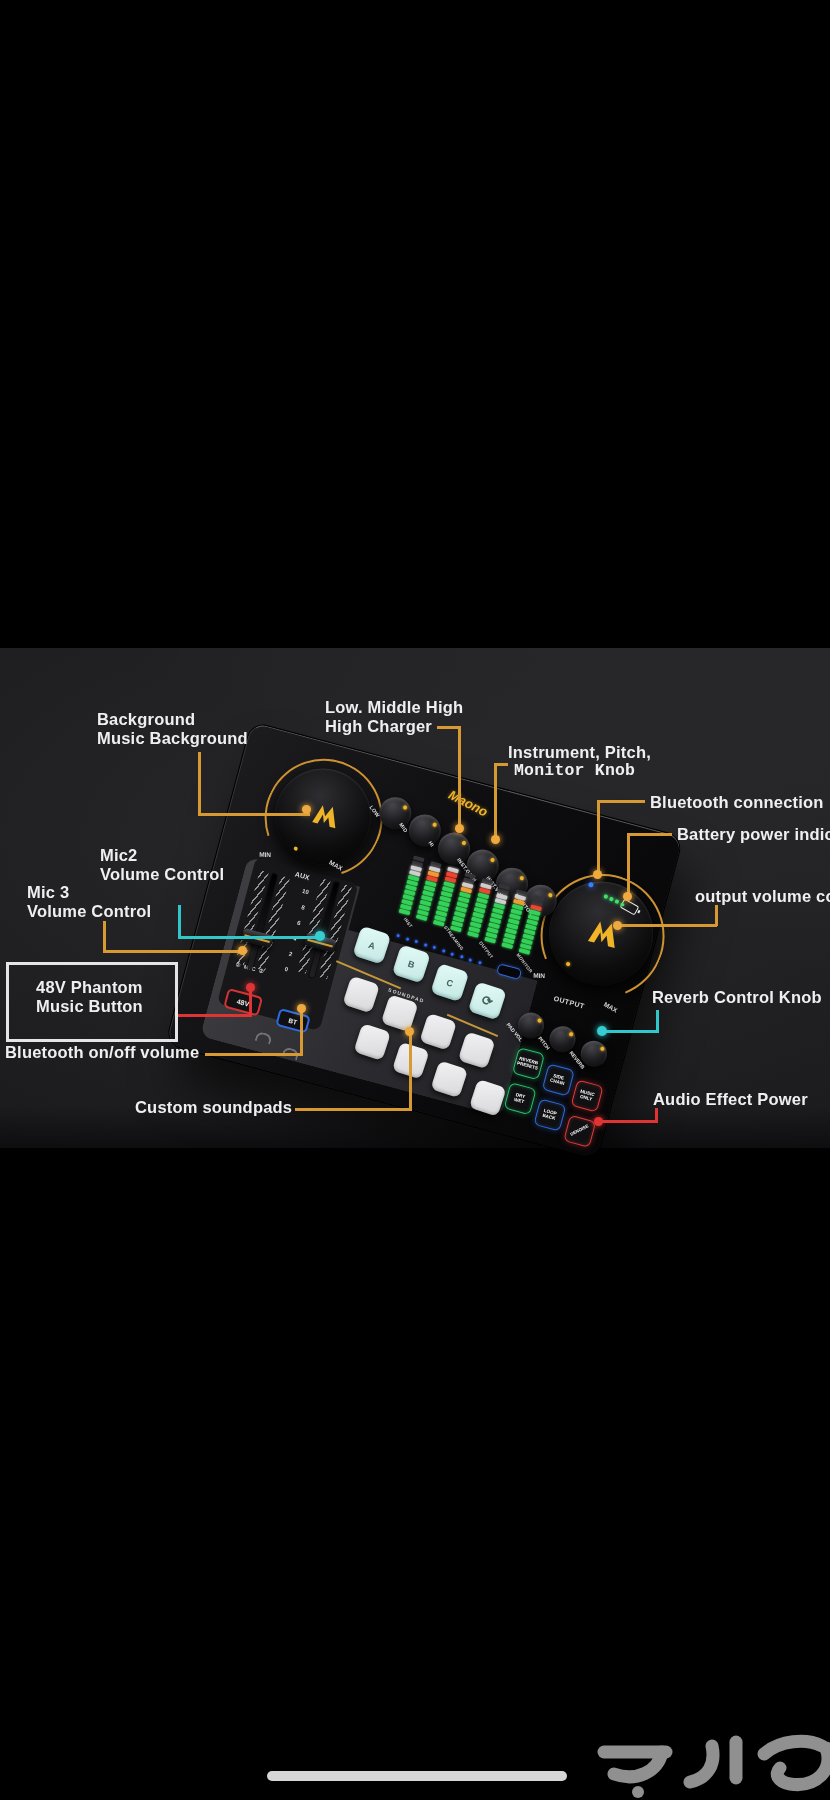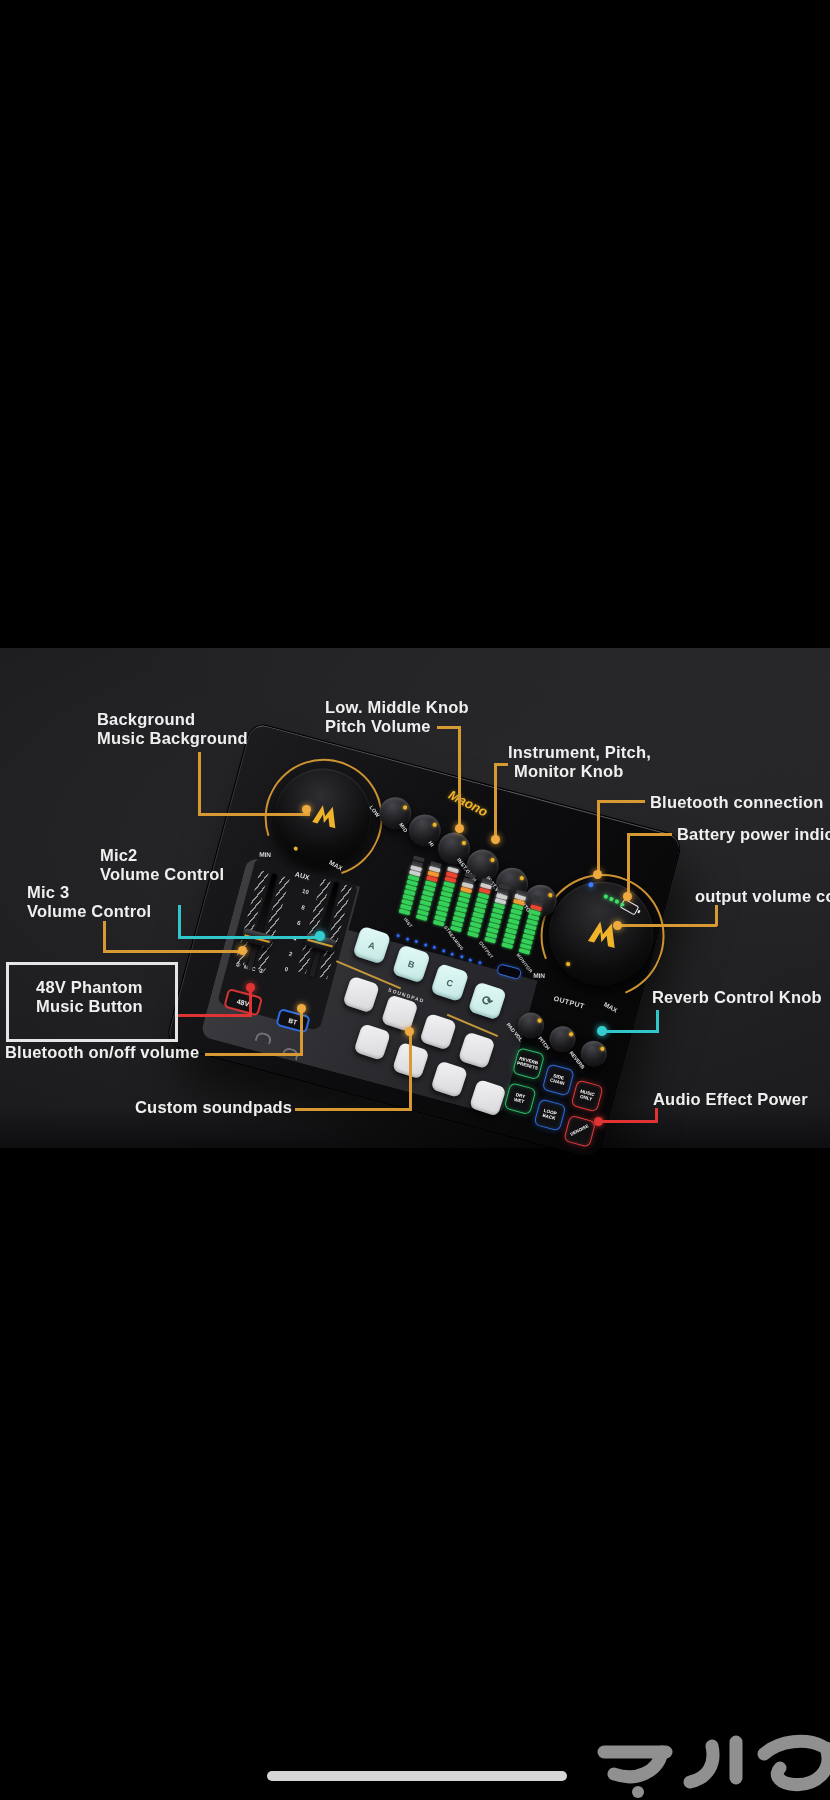--- a/index.html
+++ b/index.html
@@ -358,26 +358,26 @@
 
 <div class="lv redl" style="left:655px;top:1108px;height:15px;"></div>
 <div class="lh redl" style="left:599px;top:1120px;width:58px;"></div>
 <div class="ldot redl" style="left:594px;top:1117px;"></div>
 
 <div class="callout" style="left:97px;top:710px;">
   <div>Background</div>
   <div>Music Background</div>
 </div>
 <div class="callout" style="left:325px;top:698px;">
-  <div>Low. Middle Knob</div>
-  <div>Pitch Volume</div>
+  <div>Low. Middle High</div>
+  <div>High Charger</div>
 </div>
 <div class="callout" style="left:508px;top:743px;">
   <div>Instrument, Pitch,</div>
-  <div style="margin-left:6px;">Monitor Knob</div>
+  <div style="margin-left:6px;font-family:Liberation Mono, monospace;">Monitor Knob</div>
 </div>
 <div class="callout" style="left:650px;top:793px;white-space:nowrap;">Bluetooth connection</div>
 <div class="callout" style="left:677px;top:825px;white-space:nowrap;">Battery power indicator</div>
 <div class="callout" style="left:695px;top:887px;white-space:nowrap;">output volume control</div>
 <div class="callout" style="left:100px;top:846px;">
   <div>Mic2</div>
   <div>Volume Control</div>
 </div>
 <div class="callout" style="left:27px;top:883px;">
   <div>Mic 3</div>

